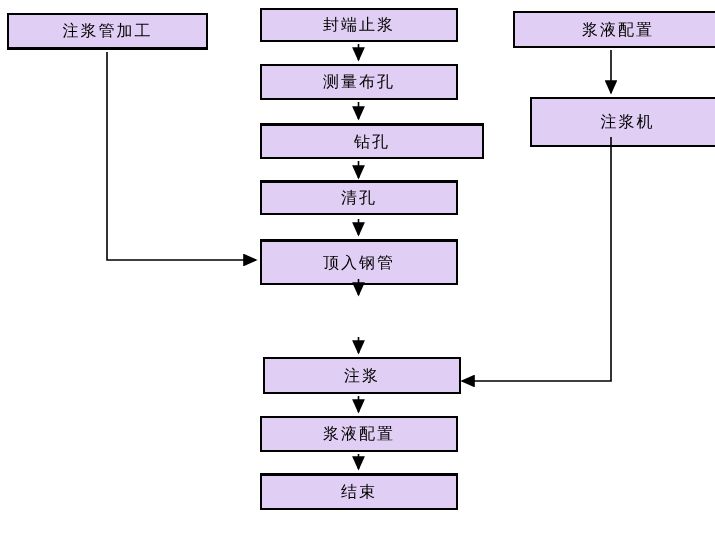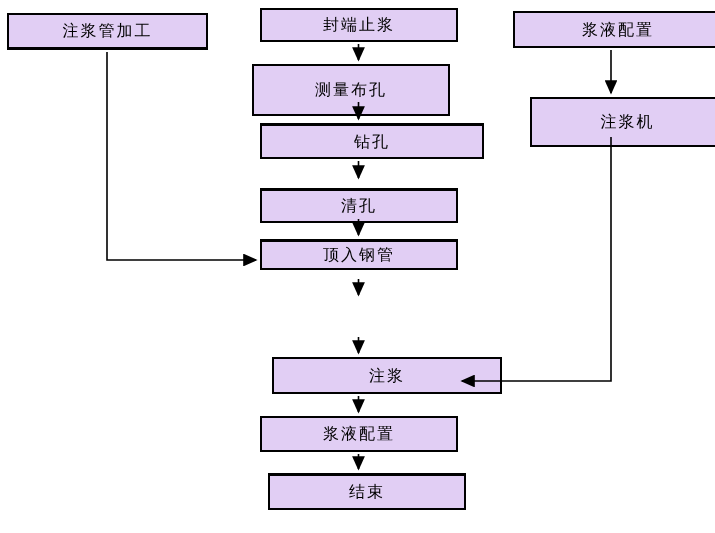--- a/index.html
+++ b/index.html
@@ -53,34 +53,34 @@
 </style>
 </head>
 <body>
 
 <div class="canvas">
 
   <div class="node thick-bottom" style="left:7px; top:13px; width:201px; height:37px">注浆管加工</div>
 
   <div class="node" style="left:260px; top:8px; width:198px; height:34px">封端止浆</div>
 
-  <div class="node" style="left:252px; top:64px; width:198px; height:52px">测量布孔</div>
+  <div class="node" style="left:260px; top:64px; width:198px; height:36px">测量布孔</div>
 
   <div class="node thick-top" style="left:260px; top:123px; width:224px; height:36px">钻孔</div>
 
-  <div class="node thick-top" style="left:260px; top:188px; width:198px; height:35px">清孔</div>
+  <div class="node thick-top" style="left:260px; top:180px; width:198px; height:35px">清孔</div>
 
-  <div class="node thick-top" style="left:260px; top:239px; width:198px; height:31px">顶入钢管</div>
+  <div class="node thick-top" style="left:260px; top:239px; width:198px; height:46px">顶入钢管</div>
 
 
-  <div class="node" style="left:272px; top:357px; width:230px; height:37px">注浆</div>
+  <div class="node" style="left:263px; top:357px; width:198px; height:37px">注浆</div>
 
   <div class="node" style="left:260px; top:416px; width:198px; height:36px">浆液配置</div>
 
-  <div class="node thick-top" style="left:268px; top:473px; width:198px; height:37px">结束</div>
+  <div class="node thick-top" style="left:260px; top:473px; width:198px; height:37px">结束</div>
 
   <div class="node" style="left:513px; top:11px; width:210px; height:37px">浆液配置</div>
 
   <div class="node" style="left:530px; top:97px; width:195px; height:50px">注浆机</div>
 
   <svg class="connectors" viewBox="0 0 715 533" xmlns="http://www.w3.org/2000/svg">
     <defs>
       <marker id="arrowhead" markerWidth="9" markerHeight="8" refX="8" refY="4" orient="auto">
         <path d="M0,0 L9,4 L0,8 z" fill="#000000"></path>
       </marker>

